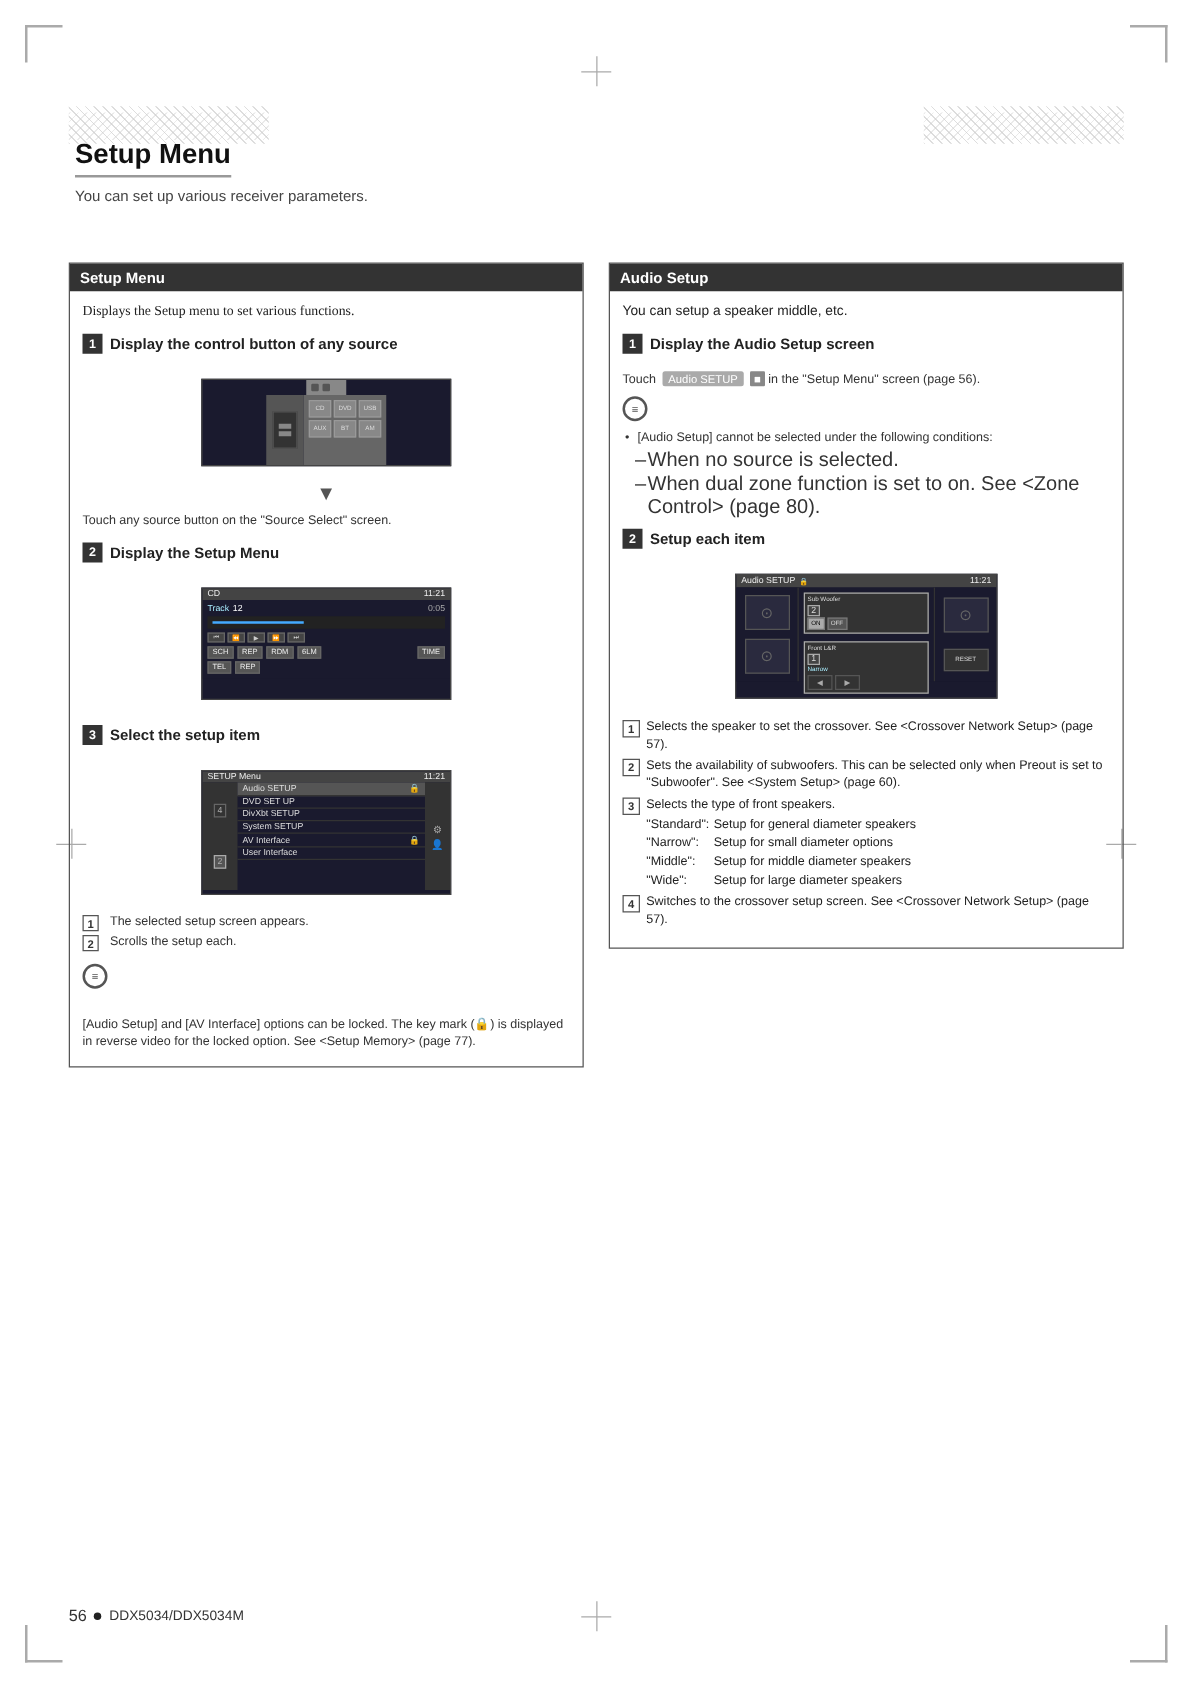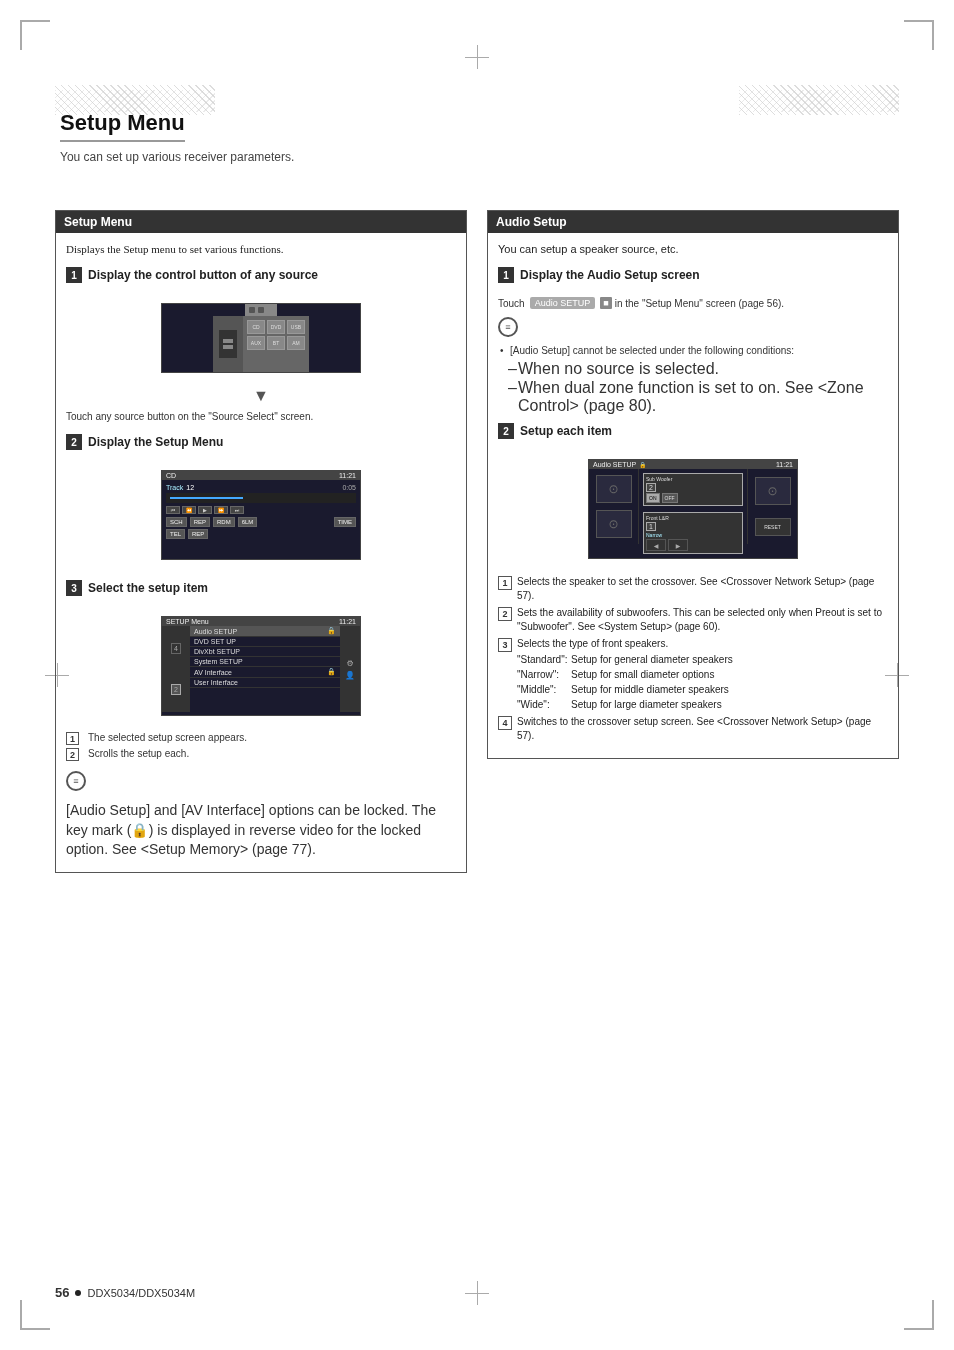--- a/index.html
+++ b/index.html
@@ -292,35 +292,35 @@
       font-weight: bold;
       color: #333;
       margin-right: 5px;
       flex-shrink: 0;
       margin-top: 1px;
     }
     .numbered-item-row .item-text { font-size: 10px; line-height: 1.4; }
 
     .scroll-items-text { font-size: 10px; color: #333; margin-bottom: 2px; }
 
-    .lock-note { font-size: 14px; color: #333; margin-top: 6px; line-height: 1.4; }
+    .lock-note { font-size: 10px; color: #333; margin-top: 18px; line-height: 1.4; }
 
     
     .page-footer {
       position: absolute;
       bottom: 50px;
       left: 55px;
       right: 55px;
       font-size: 11px;
       color: #333;
       display: flex;
       align-items: center;
       gap: 6px;
     }
-    .page-num { font-weight: bold; font-size: 13px; }
+    .page-num { font-weight: normal; font-size: 13px; }
     .dot { width: 6px; height: 6px; background: #222; border-radius: 50%; display: inline-block; }
 
     .touch-text {
       font-size: 10px;
       color: #333;
       margin: 6px 0;
     }
 
     .audio-setup-chip {
       display: inline-block;
@@ -638,21 +638,21 @@
         
         <div class="lock-note">[Audio Setup] and [AV Interface] options can be locked. The key mark (🔒) is displayed in reverse video for the locked option. See &lt;Setup Memory&gt; (page 77).</div>
       </div>
     </div>
   </div>
 
   <div class="right-col">
     <div class="section-box">
       <div class="section-header">Audio Setup</div>
       <div class="section-body">
-        <div style="font-size:11px; margin-bottom:8px;">You can setup a speaker source, etc.</div>
+        <div style="font-size:11px; margin-bottom:8px;">You can setup a speaker middle, etc.</div>
 
         
         <div class="step-label">
           <span class="step-number">1</span>
           <span>Display the Audio Setup screen</span>
         </div>
 
         
         <div style="margin: 8px 0 4px 0; font-size:10px; color:#333; display:flex; align-items:center; flex-wrap:wrap; gap:3px;">
           <span>Touch</span>

